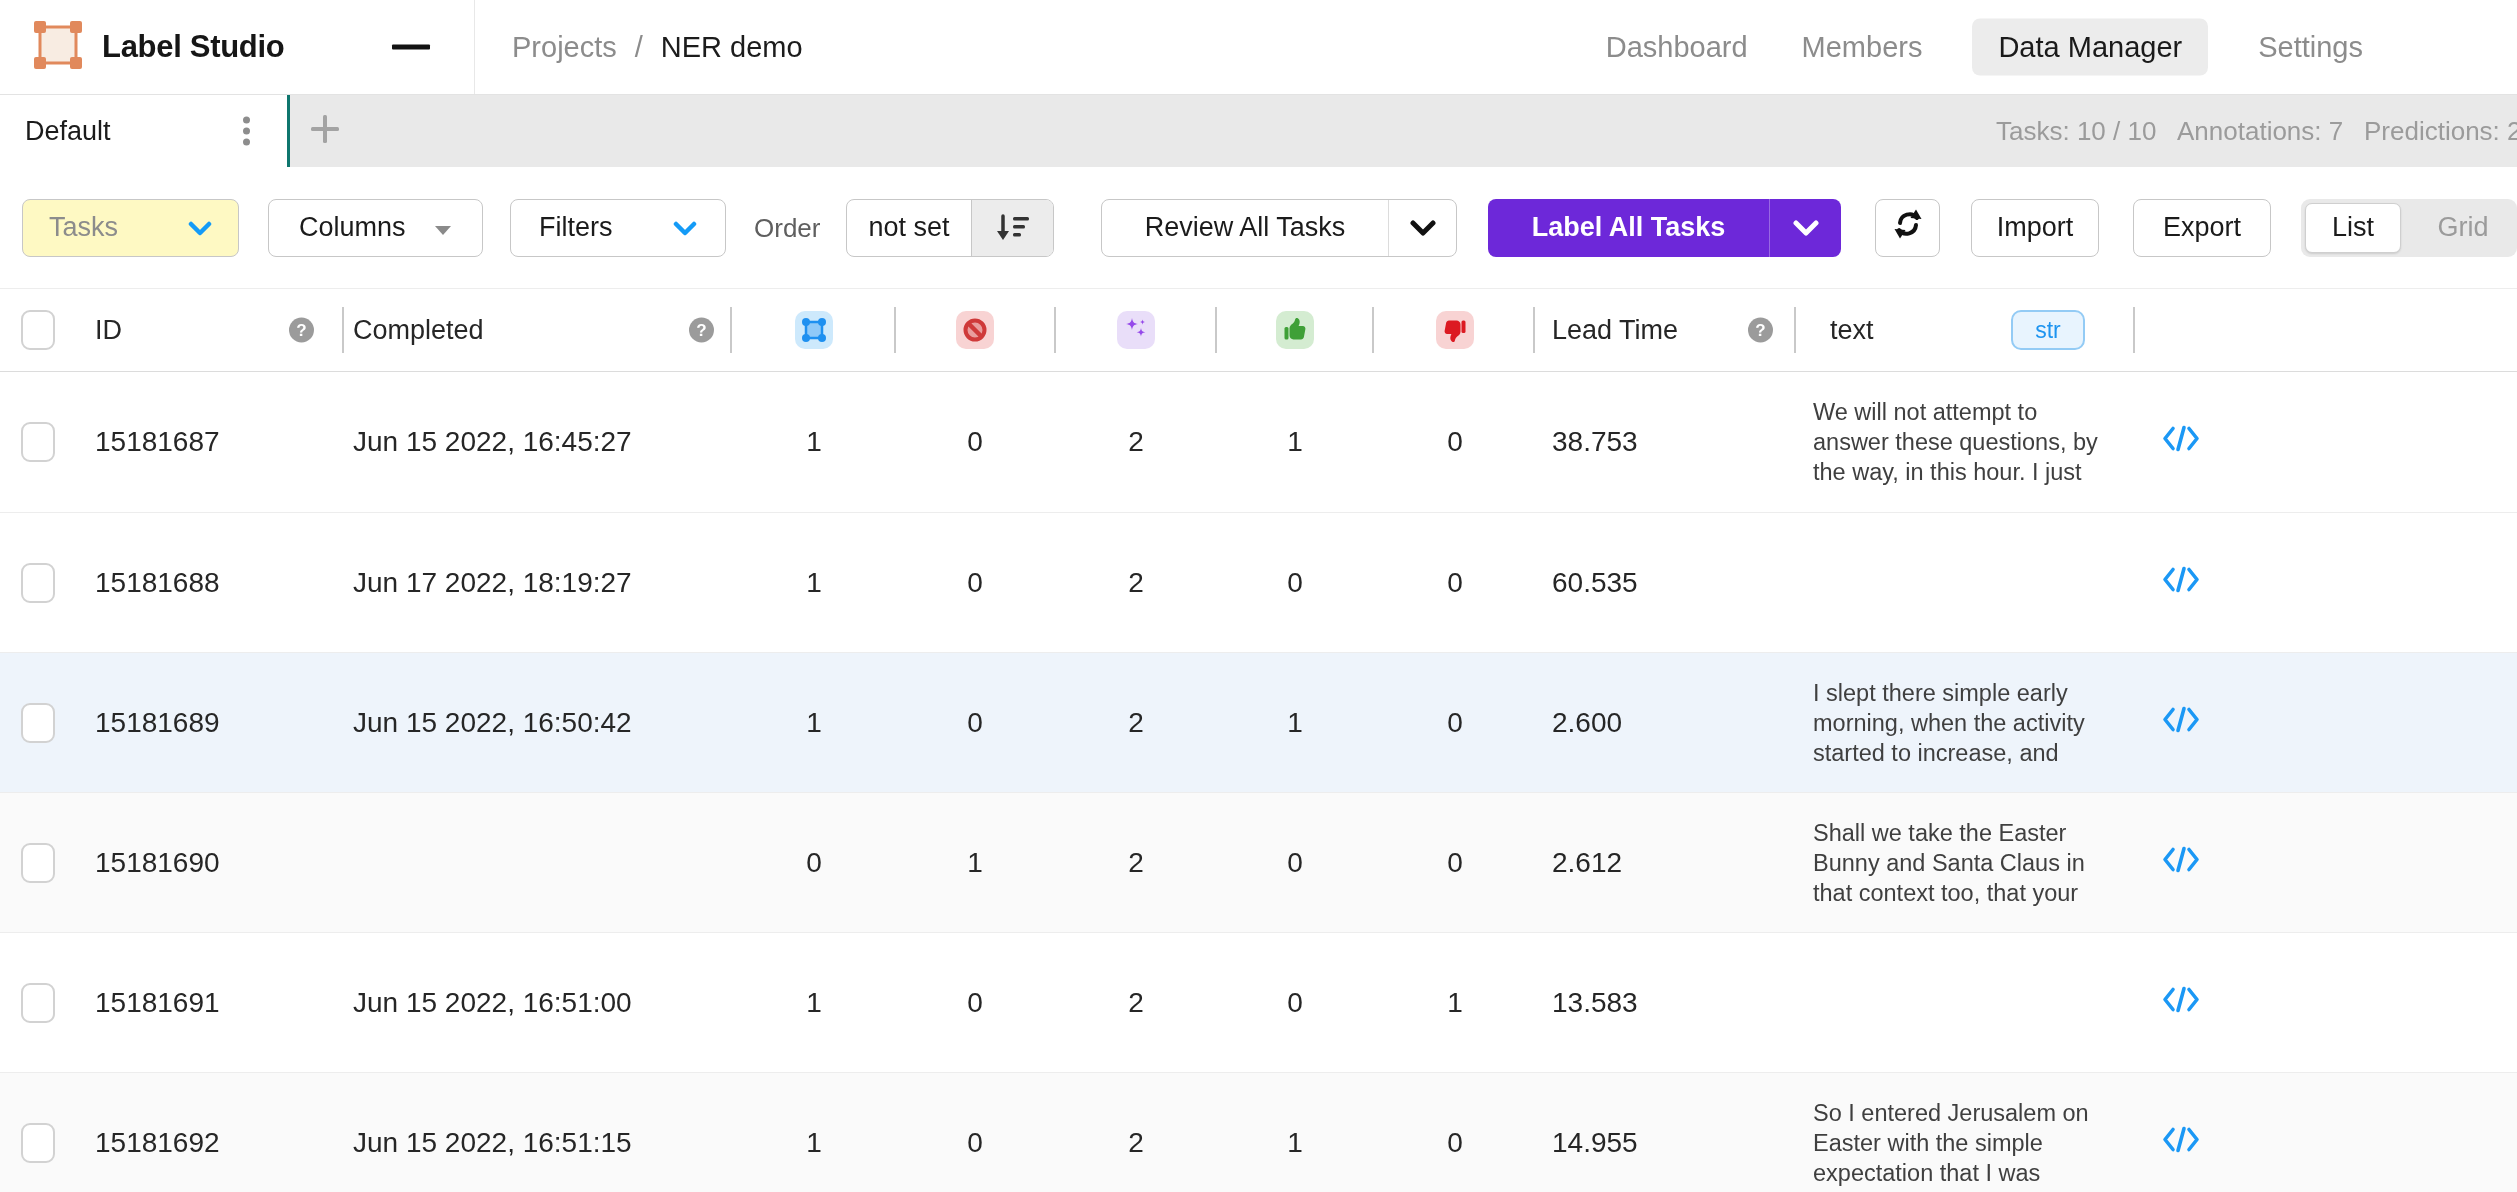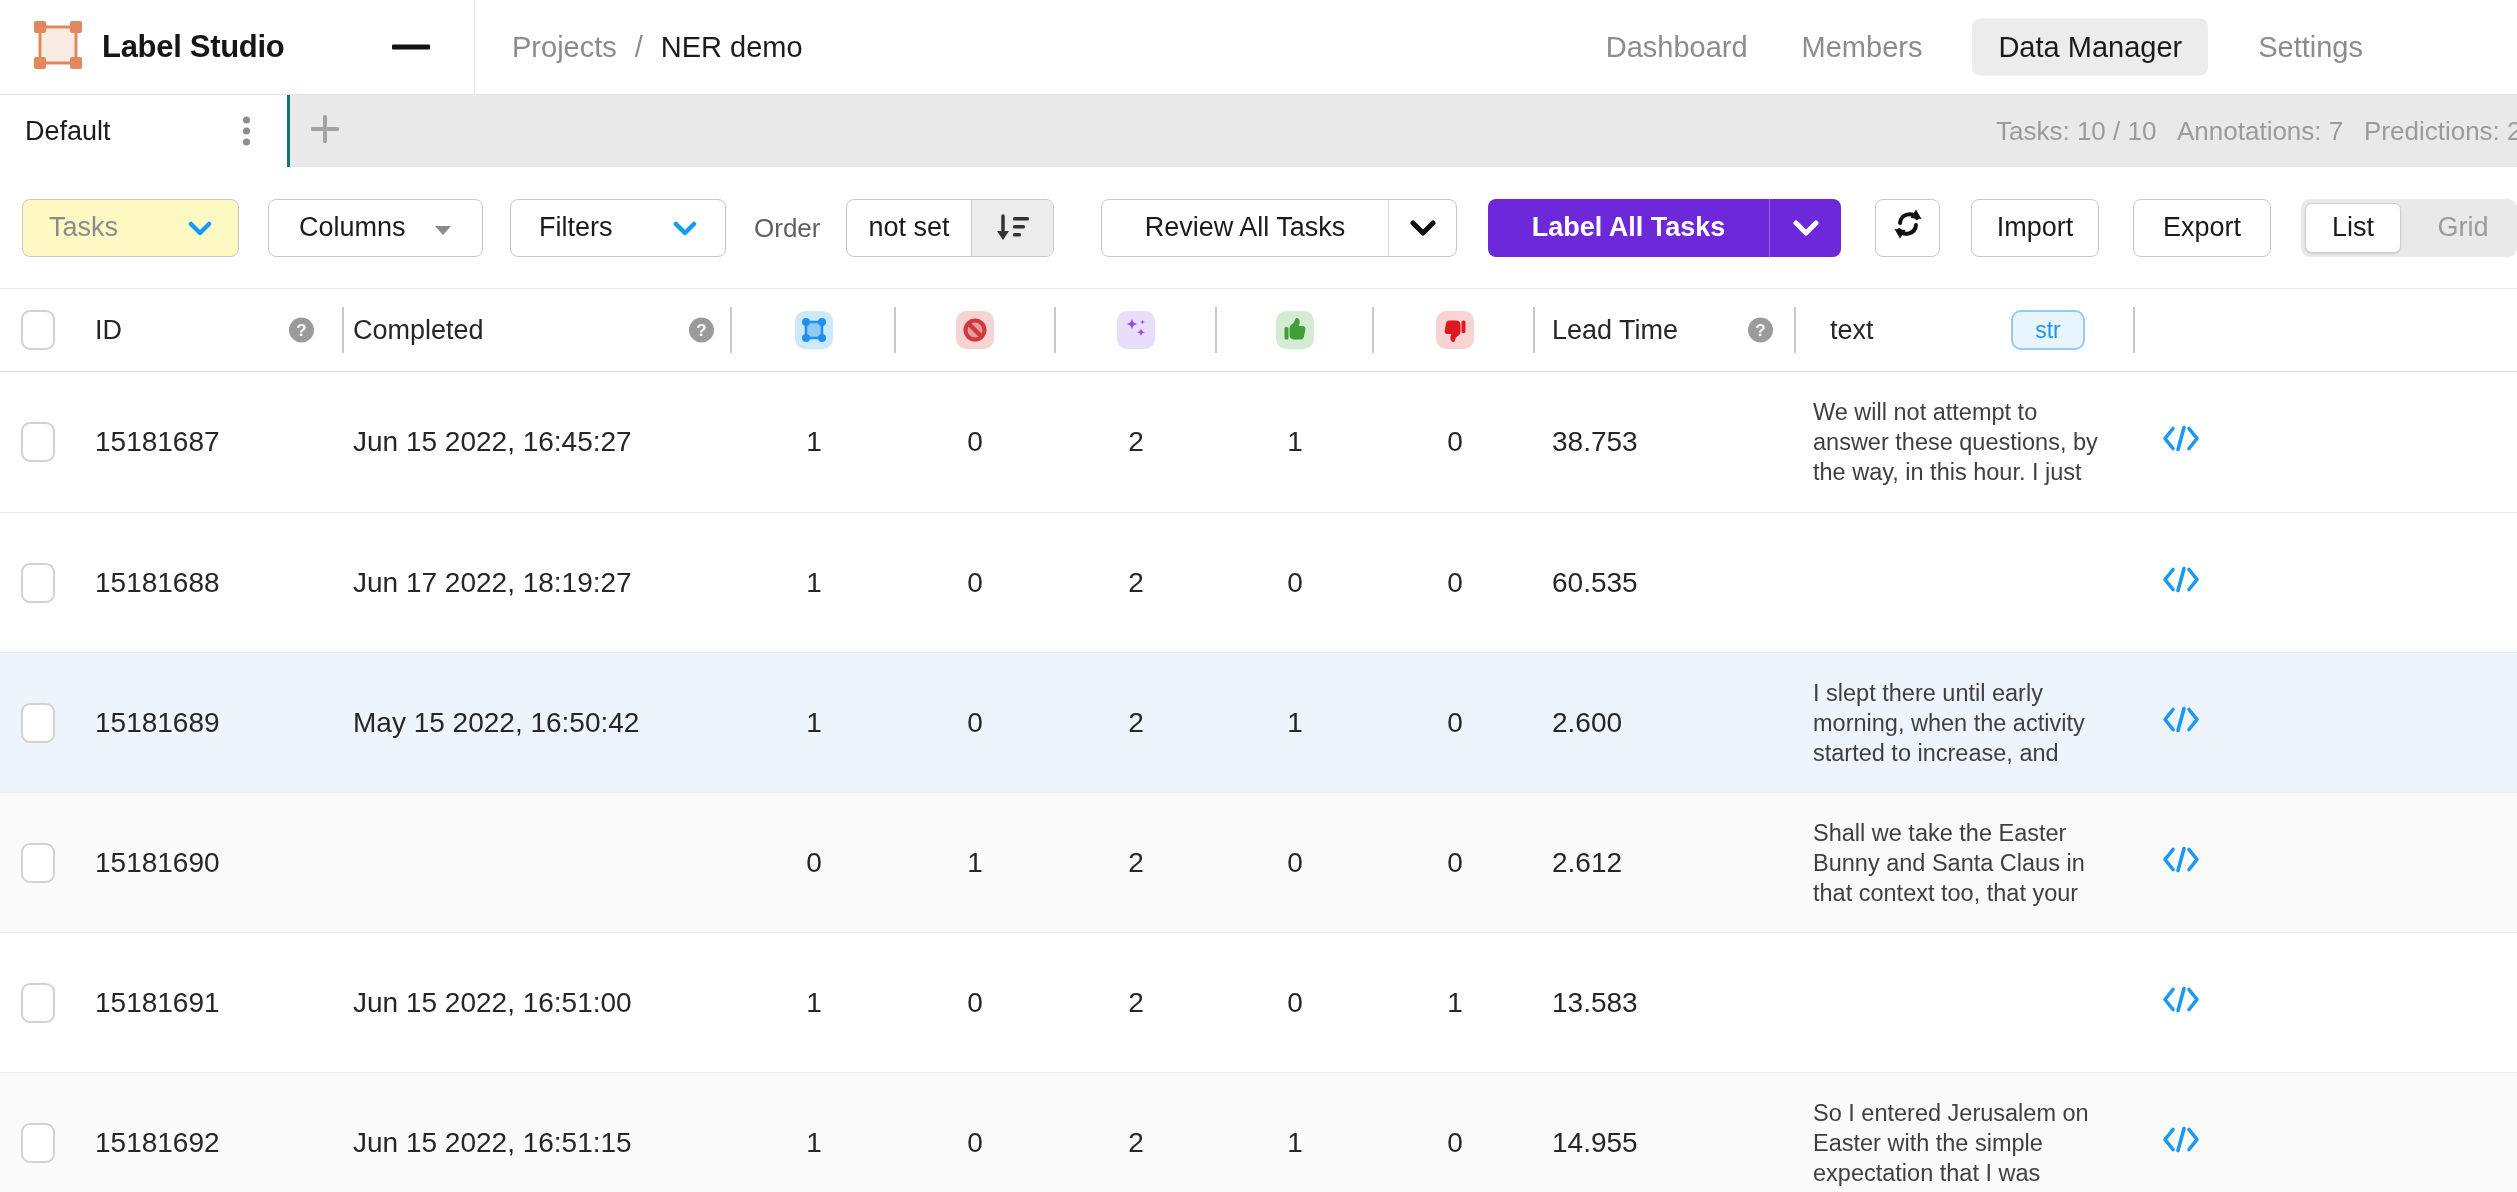--- a/index.html
+++ b/index.html
@@ -332,28 +332,28 @@
           <polyline points="11,5 3,15 11,25" fill="none" stroke="#1b98f5" stroke-width="3.6" stroke-linecap="round" stroke-linejoin="round"></polyline>
           <polyline points="27,5 35,15 27,25" fill="none" stroke="#1b98f5" stroke-width="3.6" stroke-linecap="round" stroke-linejoin="round"></polyline>
           <line x1="22" y1="4" x2="16" y2="26" stroke="#1b98f5" stroke-width="3.6" stroke-linecap="round"></line>
         </svg>
     </span>
   </div>
 
   <div class="row hl-blue">
     <span class="checkbox"></span>
     <span class="cell c-id">15181689</span>
-    <span class="cell c-date">May 15 2022, 16:50:42</span>
+    <span class="cell c-date">Jun 15 2022, 16:50:42</span>
     <span class="cell num n1">1</span>
     <span class="cell num n2">0</span>
     <span class="cell num n3">2</span>
     <span class="cell num n4">1</span>
     <span class="cell num n5">0</span>
     <span class="cell c-lead">2.600</span>
-    <span class="cell c-text">I slept there until early morning, when the activity started to increase, and</span>
+    <span class="cell c-text">I slept there simple early morning, when the activity started to increase, and</span>
     <span class="cell c-code">
       <svg width="38" height="30" viewBox="0 0 38 30">
           <polyline points="11,5 3,15 11,25" fill="none" stroke="#1b98f5" stroke-width="3.6" stroke-linecap="round" stroke-linejoin="round"></polyline>
           <polyline points="27,5 35,15 27,25" fill="none" stroke="#1b98f5" stroke-width="3.6" stroke-linecap="round" stroke-linejoin="round"></polyline>
           <line x1="22" y1="4" x2="16" y2="26" stroke="#1b98f5" stroke-width="3.6" stroke-linecap="round"></line>
         </svg>
     </span>
   </div>
 
   <div class="row hl-gray">

